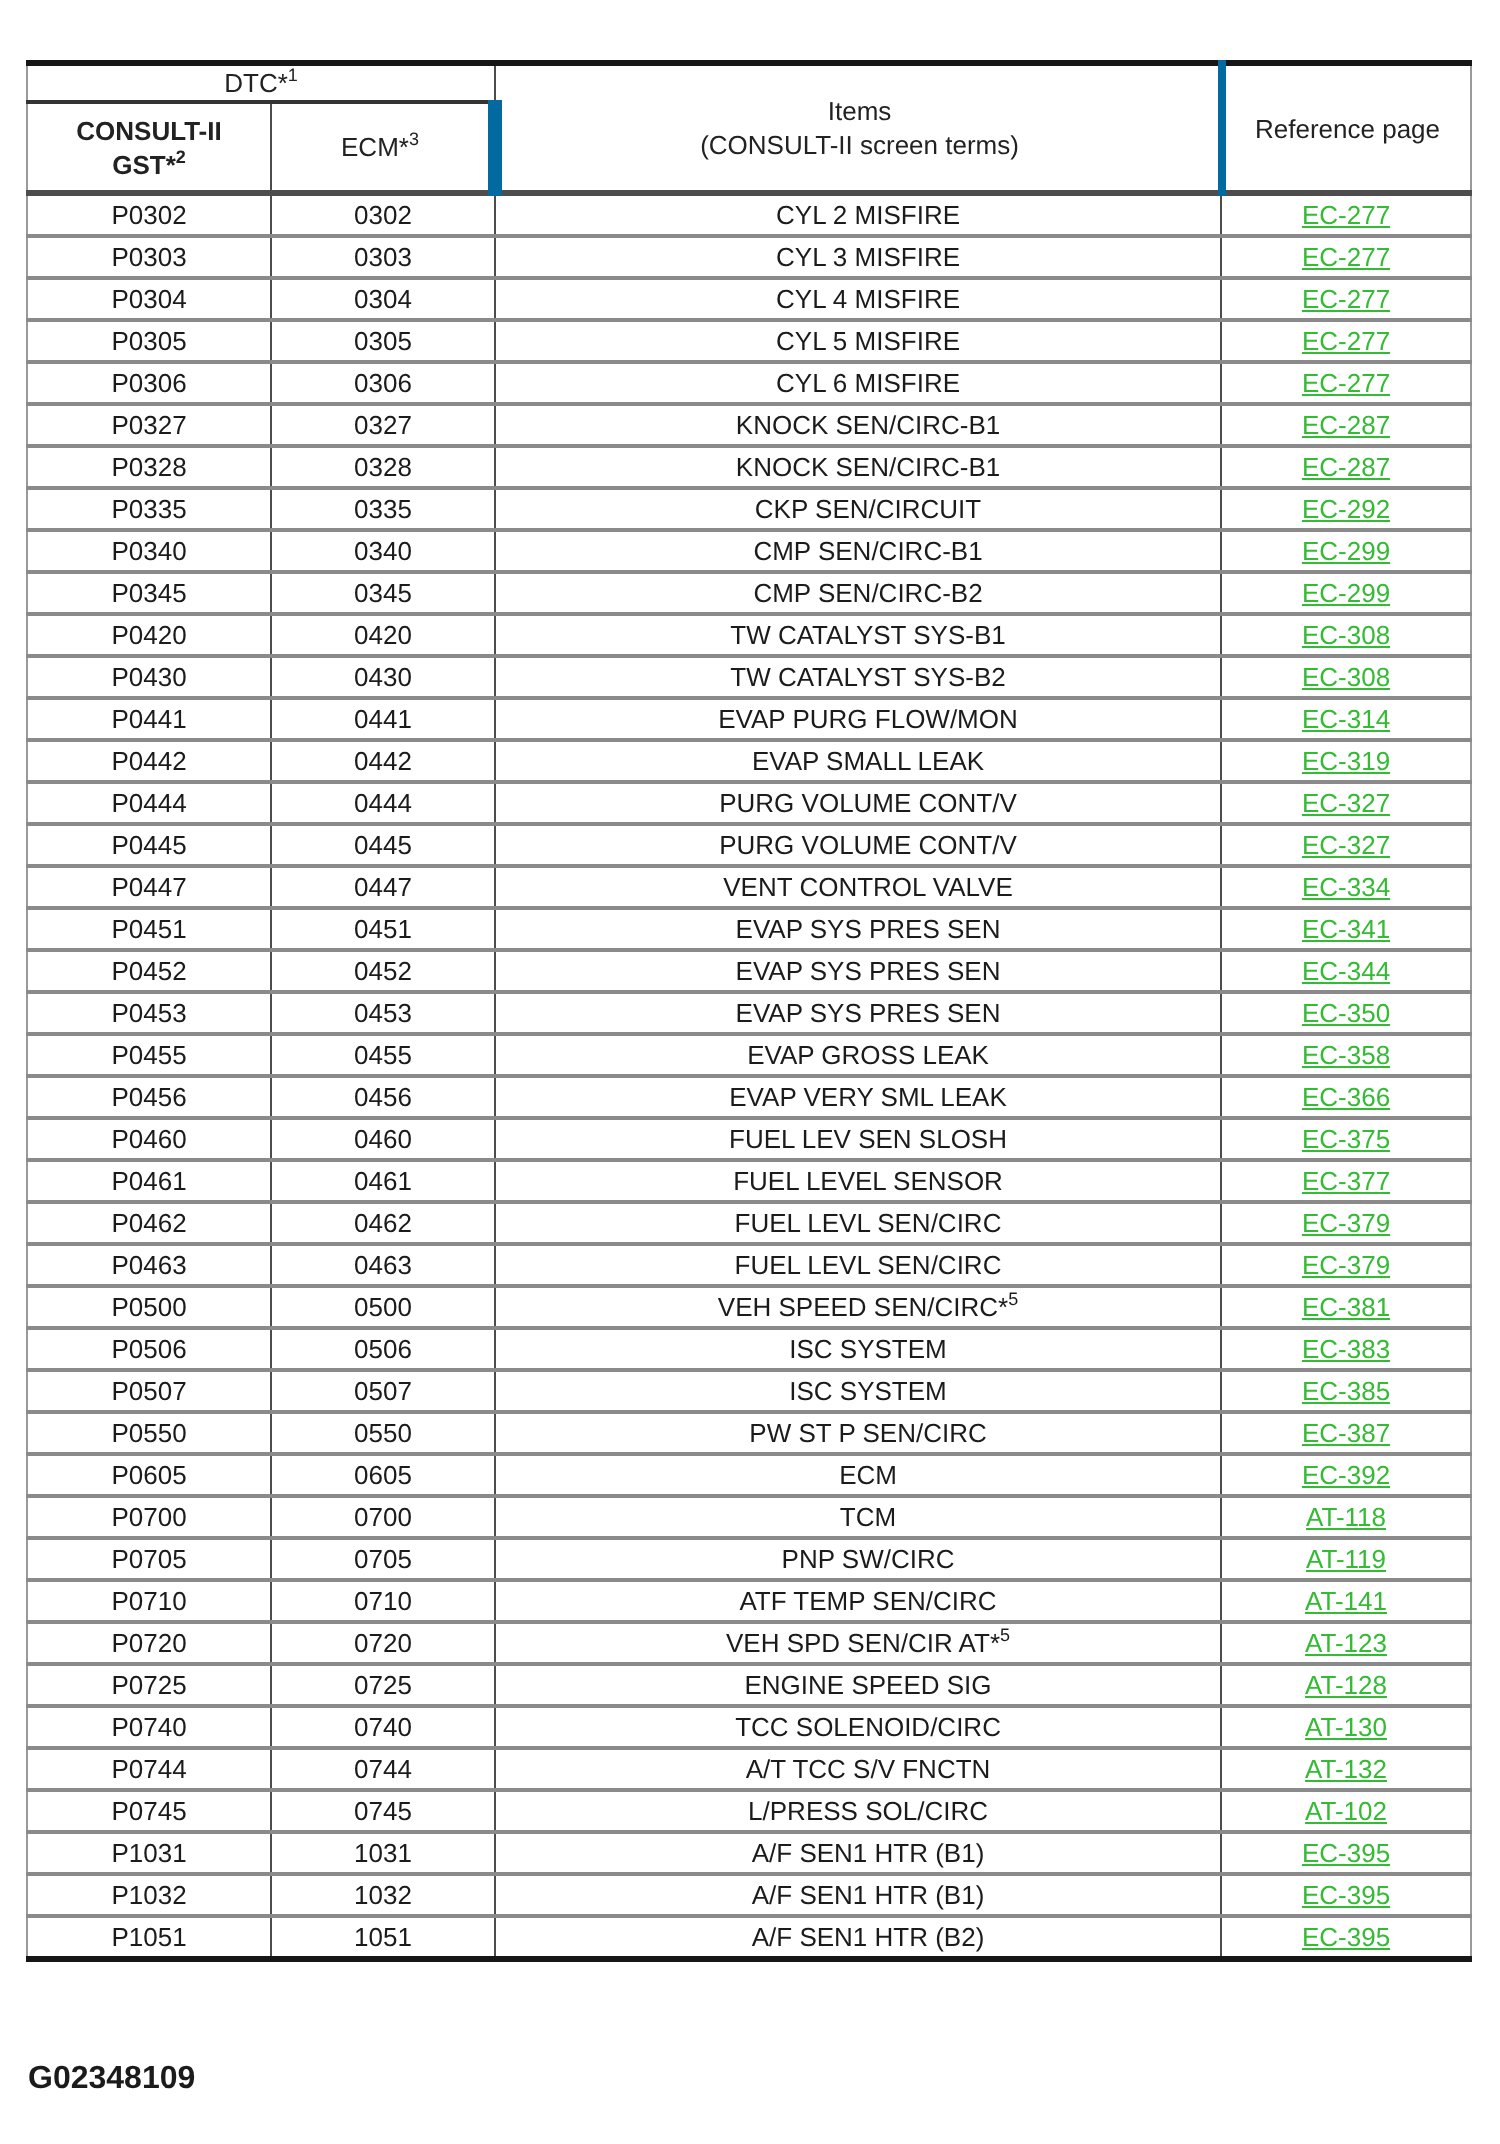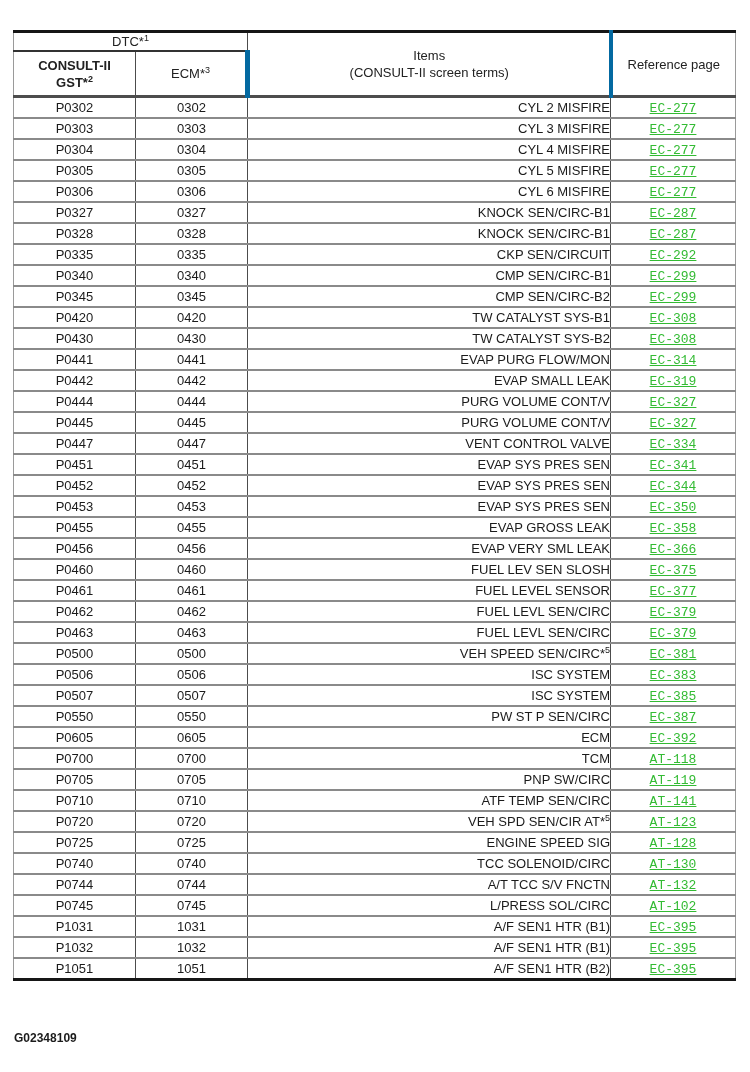--- a/index.html
+++ b/index.html
@@ -49,62 +49,61 @@
     border-bottom: 2px solid #333333;
     border-right: 1px solid #4c4c4c;
   }
   .th-gst {
     height: 43px;
     border-right: 1px solid #4c4c4c;
     line-height: 17px;
     font-weight: bold;
   }
   .th-ecm {
-    border-right: 5px solid #0369a1;
+    border-right: 7px solid #0369a1;
   }
   .th-items {
     border-right: 4px solid #0369a1;
     line-height: 17px;
   }
   tbody td {
     height: 19px;
     padding: 0;
     font-size: 13px;
     vertical-align: middle;
     border-top: 2px solid #8a8a8a;
   }
   td.c1, td.c2, td.c3 {
     border-right: 1px solid #4c4c4c;
   }
   td.c1, td.c2 {
     text-align: center;
   }
   td.c3 {
-    text-align: right;
+    text-align: center;
     padding-left: 10px;
   }
   td.c4 {
     text-align: center;
   }
   .ref-link {
     color: var(--link-green, #33bb33);
     text-decoration: underline;
     cursor: pointer;
-    font-family: Liberation Mono, monospace;
   }
   sup.sup {
     font-size: 9px;
     line-height: 0;
     vertical-align: super;
   }
   .figure-code {
     position: absolute;
     left: 14px;
     top: 1031px;
-    font-size: 12px;
+    font-size: 16px;
     font-weight: bold;
     color: #1b1b1b;
   }
 </style>
 </head>
 <body>
 
 <div class="page">
 
   <table class="dtc">

